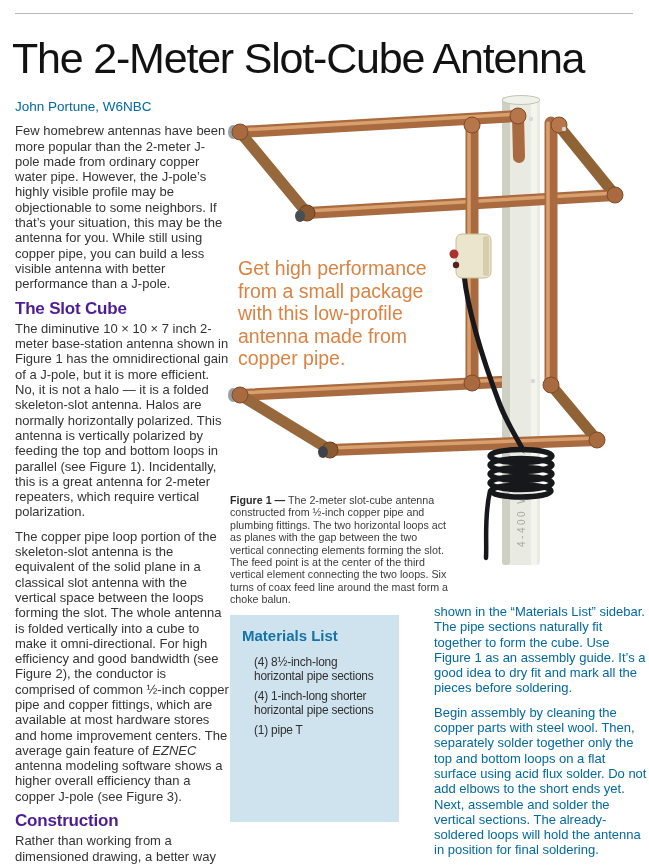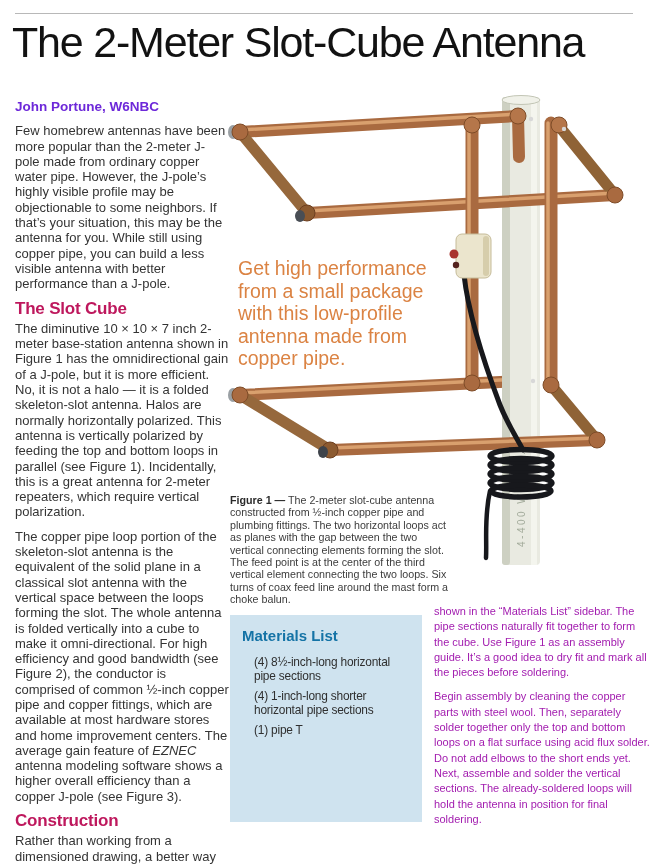--- a/index.html
+++ b/index.html
@@ -2,43 +2,43 @@
 <html><head>
 <meta charset="utf-8">
 <style>
   html,body { margin:0; padding:0; background:#ffffff; }
   .page {
     position:relative; width:649px; height:866px; background:#ffffff;
     font-family:"Liberation Sans", sans-serif; color:#333; overflow:hidden;
   }
   .top-rule { position:absolute; left:15px; top:13px; width:618px; height:1px; background:#b8b8b8; }
   .title {
-    position:absolute; left:12px; top:18px; width:634px;
+    position:absolute; left:12px; top:34px; width:634px;
     font-size:43px; font-weight:400; letter-spacing:-1.2px; color:#121212;
     font-family:"Liberation Sans", sans-serif; white-space:nowrap;
   }
   .col-left { position:absolute; left:15px; top:99px; width:214px; font-size:13px; line-height:15.3px; color:#343434; }
-  .author { font-weight:bold; font-size:13.5px; color:#6d28d9; margin:0 0 7px 0; }
+  .author { font-weight:normal; font-size:13.5px; color:#0369a1; margin:0 0 7px 0; }
   .col-left p, .col-right p { margin:0 0 9px 0; text-align:left; }
-  .h-orange { color:#be185d; font-size:17px; font-weight:bold; margin:4px 0 5px 0; letter-spacing:-0.2px; }
+  .h-orange { color:#4c1d95; font-size:17px; font-weight:bold; margin:4px 0 5px 0; letter-spacing:-0.2px; }
   .photo { position:absolute; left:228px; top:95px; width:421px; height:470px; }
   .pull-quote {
     position:absolute; left:238px; top:257px; width:205px;
     font-size:19.5px; line-height:22.5px; color:#db8343;
   }
   .caption { position:absolute; left:230px; top:494px; width:220px; font-size:10.7px; line-height:12.4px; color:#3c3c3c; }
   .caption b { color:#2b2b2b; }
   .materials {
-    position:absolute; left:230px; top:615px; width:192px; height:207px;
+    position:absolute; left:230px; top:615px; width:169px; height:207px;
     background:#cfe3ef; box-sizing:border-box; padding:10px 10px 8px 12px;
   }
   .materials h3 { color:#1473a6; font-size:15px; font-weight:bold; margin:2px 0 9px 0; }
   .materials ul { margin:12px; padding:0; list-style:none; }
   .materials li { font-size:11.9px; line-height:13.6px; letter-spacing:-0.2px; margin:0 0 7px 0; color:#2f2f2f; }
-  .col-right { position:absolute; left:434px; top:604px; width:216px; font-size:11px; line-height:15.3px; color:#a21caf; }
+  .col-right { position:absolute; left:434px; top:604px; width:216px; font-size:13px; line-height:15.3px; color:#0369a1; }
 </style>
 </head>
 <body>
 
 <div class="page">
 
   <div class="top-rule"></div>
 
   <div class="title">The 2-Meter Slot-Cube Antenna</div>
 

